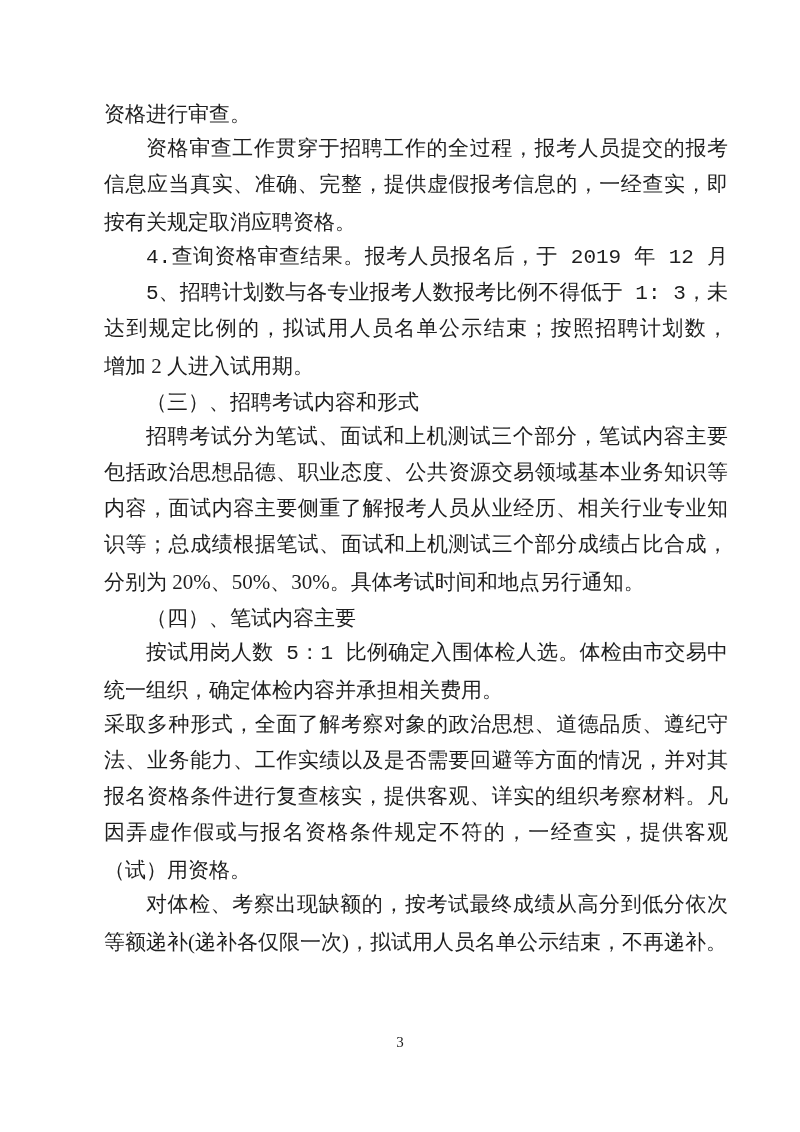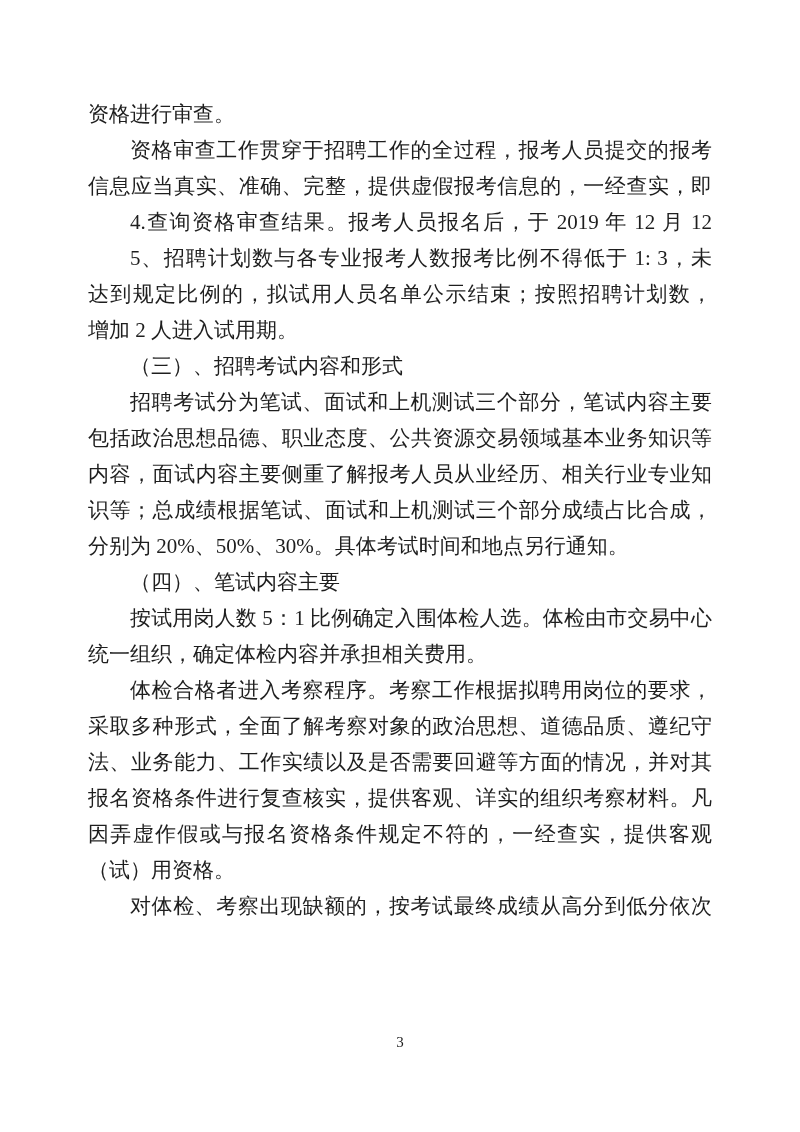--- a/index.html
+++ b/index.html
@@ -14,21 +14,21 @@
   }
   .page {
     position: relative;
     width: 800px;
     height: 1132px;
     background: #ffffff;
     overflow: hidden;
   }
   .textblock {
     position: absolute;
-    left: 88px;
+    left: 104px;
     top: 96px;
     width: 624px;
   }
   .ln {
     margin: 0;
     padding: 0;
     font-size: 21px;
     line-height: 36px;
     height: 36px;
     color: #1e1e1e;
@@ -37,55 +37,57 @@
     overflow: visible;
   }
   .ind {
     text-indent: 42px;
   }
   .jf {
     white-space: normal;
     text-align: justify;
     text-align-last: justify;
     overflow: hidden;
+    font-family: Liberation Mono, monospace;
   }
   .pagenum {
     position: absolute;
     left: 88px;
     top: 1033px;
     width: 624px;
     text-align: center;
     font-size: 15px;
     line-height: 18px;
     color: #1e1e1e;
   }
 </style>
 </head>
 <body>
 
 <div class="page">
   <div class="textblock">
     <p class="ln">资格进行审查。</p>
     <p class="ln ind jf">资格审查工作贯穿于招聘工作的全过程，报考人员提交的报考</p>
     <p class="ln jf">信息应当真实、准确、完整，提供虚假报考信息的，一经查实，即</p>
+    <p class="ln">按有关规定取消应聘资格。</p>
     <p class="ln ind jf">4.查询资格审查结果。报考人员报名后，于 2019 年 12 月 12</p>
     <p class="ln ind jf">5、招聘计划数与各专业报考人数报考比例不得低于 1: 3，未</p>
     <p class="ln jf">达到规定比例的，拟试用人员名单公示结束；按照招聘计划数，</p>
     <p class="ln">增加 2 人进入试用期。</p>
     <p class="ln ind">（三）、招聘考试内容和形式</p>
     <p class="ln ind jf">招聘考试分为笔试、面试和上机测试三个部分，笔试内容主要</p>
     <p class="ln jf">包括政治思想品德、职业态度、公共资源交易领域基本业务知识等</p>
     <p class="ln jf">内容，面试内容主要侧重了解报考人员从业经历、相关行业专业知</p>
     <p class="ln jf">识等；总成绩根据笔试、面试和上机测试三个部分成绩占比合成，</p>
     <p class="ln">分别为 20%、50%、30%。具体考试时间和地点另行通知。</p>
     <p class="ln ind">（四）、笔试内容主要</p>
     <p class="ln ind jf">按试用岗人数 5：1 比例确定入围体检人选。体检由市交易中心</p>
     <p class="ln">统一组织，确定体检内容并承担相关费用。</p>
-    <p class="ln ind jf">体检合格者进入考察程序。考察工作根据拟聘用岗位的要求，</p>
     <p class="ln jf">采取多种形式，全面了解考察对象的政治思想、道德品质、遵纪守</p>
     <p class="ln jf">法、业务能力、工作实绩以及是否需要回避等方面的情况，并对其</p>
     <p class="ln jf">报名资格条件进行复查核实，提供客观、详实的组织考察材料。凡</p>
     <p class="ln jf">因弄虚作假或与报名资格条件规定不符的，一经查实，提供客观</p>
     <p class="ln">（试）用资格。</p>
     <p class="ln ind jf">对体检、考察出现缺额的，按考试最终成绩从高分到低分依次</p>
+    <p class="ln">等额递补(递补各仅限一次)，拟试用人员名单公示结束，不再递补。</p>
   </div>
   <div class="pagenum">3</div>
 </div>
 
 </body></html>

